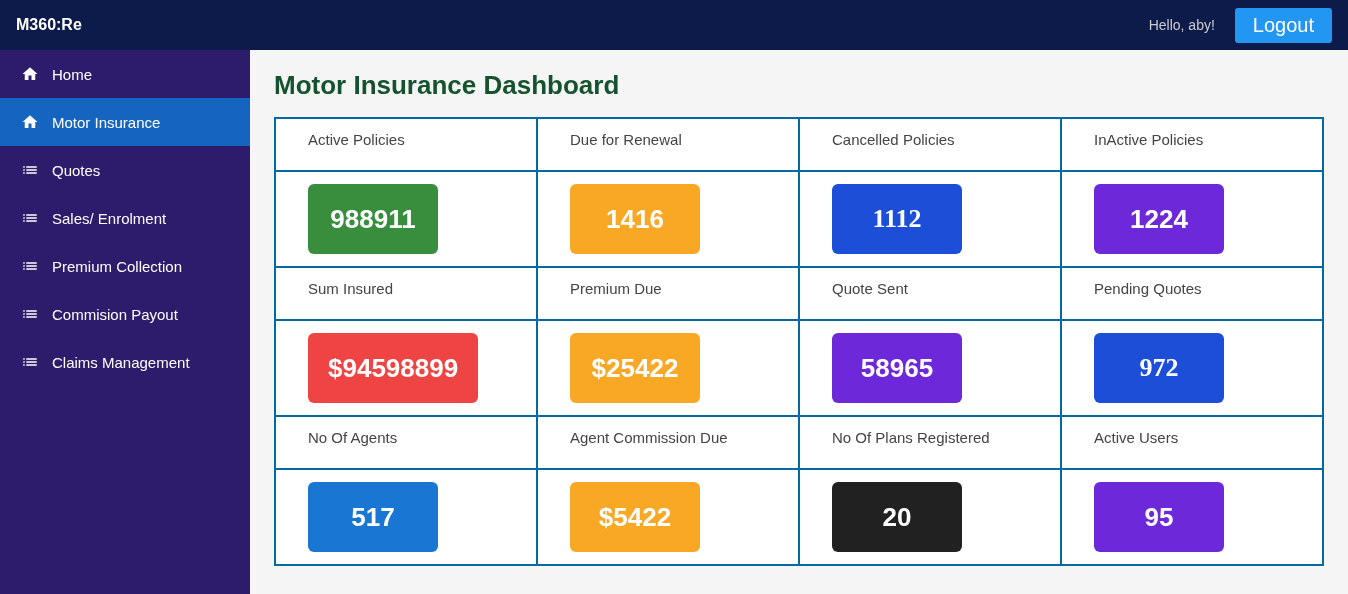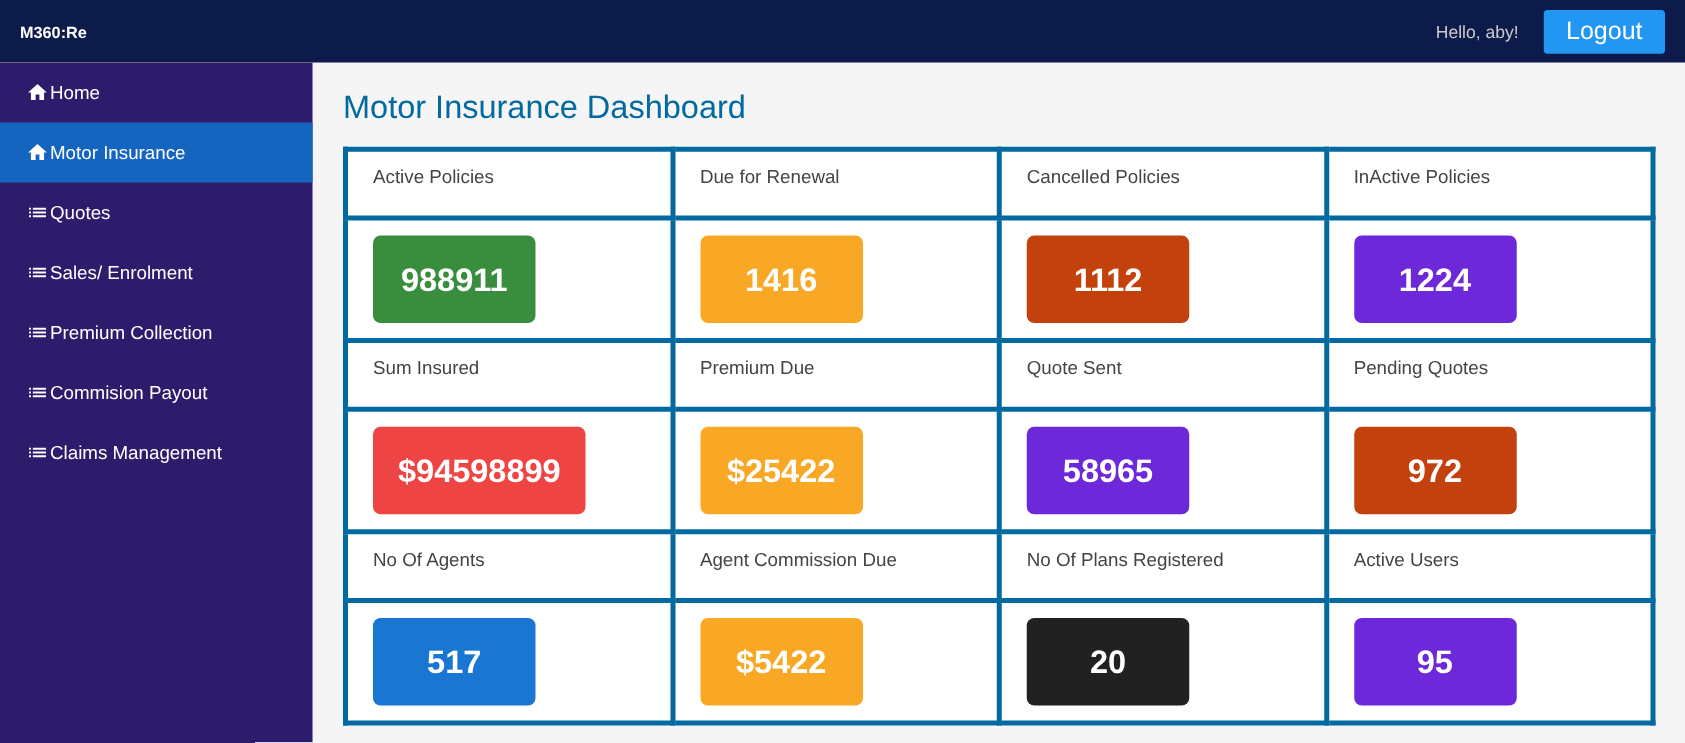--- a/index.html
+++ b/index.html
@@ -9,21 +9,21 @@
     .top-header {
       background: #0d1b4b;
       color: white;
       display: flex;
       align-items: center;
       justify-content: space-between;
       padding: 0 16px;
       height: 50px;
       flex-shrink: 0;
     }
-    .top-header .brand { font-size: 13px; font-weight: bold; color: white; }
+    .top-header .brand { font-size: 16px; font-weight: bold; color: white; }
     .top-header .user-area { display: flex; align-items: center; gap: 20px; }
     .top-header .hello-text { color: #ccc; font-size: 14px; }
     .logout-btn {
       background: #2196f3;
       color: white;
       border: none;
       padding: 6px 18px;
       font-size: 20px;
       border-radius: 3px;
       cursor: pointer;
@@ -36,54 +36,55 @@
     .sidebar {
       width: 250px;
       background: #2d1b6b;
       display: flex;
       flex-direction: column;
       flex-shrink: 0;
     }
     .sidebar-item {
       display: flex;
       align-items: center;
+      gap: 12px;
       padding: 14px 20px;
       color: white;
       cursor: pointer;
       font-size: 15px;
     }
     .sidebar-item.active { background: #1565c0; }
     .sidebar-icon { width: 20px; height: 20px; display: flex; align-items: center; justify-content: center; flex-shrink: 0; }
     .sidebar-icon svg { fill: white; width: 18px; height: 18px; }
 
     
     .content-area {
       flex: 1;
       background: #f5f5f5;
       overflow-y: auto;
       padding: 20px 24px;
     }
 
     .page-title {
       font-size: 26px;
-      font-weight: normal;
-      color: #0369a1;
+      font-weight: bold;
+      color: #14532d;
       margin-bottom: 16px;
     }
 
     
     .dashboard-table {
       width: 100%;
       border-collapse: collapse;
       background: white;
       border: 1px solid #ddd;
     }
     .dashboard-table td {
-      border: 4px solid #0369a1;
-      padding: 12px 20px;
+      border: 2px solid #0369a1;
+      padding: 12px 32px;
       vertical-align: top;
       width: 25%;
     }
     .stat-label {
       font-size: 15px;
       color: #444;
       margin-bottom: 10px;
     }
     .stat-badge {
       display: inline-flex;
@@ -92,21 +93,21 @@
       border-radius: 6px;
       font-size: 26px;
       font-weight: bold;
       color: white;
       padding: 14px 20px;
       min-width: 130px;
       min-height: 70px;
     }
     .bg-green { background: #388e3c; }
     .bg-orange { background: #f9a825; }
-    .bg-red { background: #c2410c; }
+    .bg-red { background: #1d4ed8; font-family: Liberation Serif, serif; }
     .bg-cyan { background: #6d28d9; }
     .bg-gray { background: #ef4444; text-align: center; }
     .bg-blue { background: #1976d2; }
     .bg-dark { background: #212121; }
   </style>
 </head>
 <body>
 
 <div class="top-header">
   <span class="brand">M360:Re</span>

